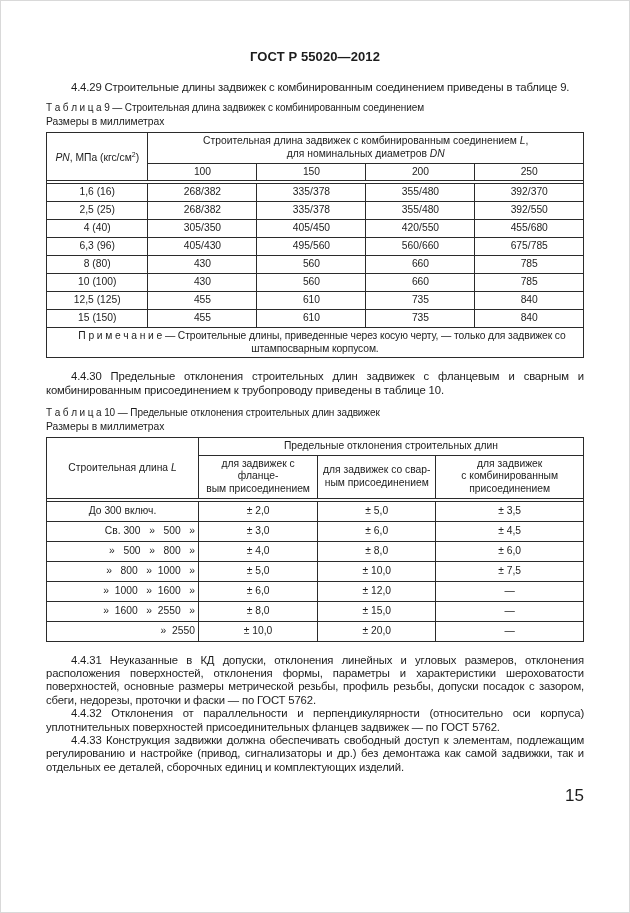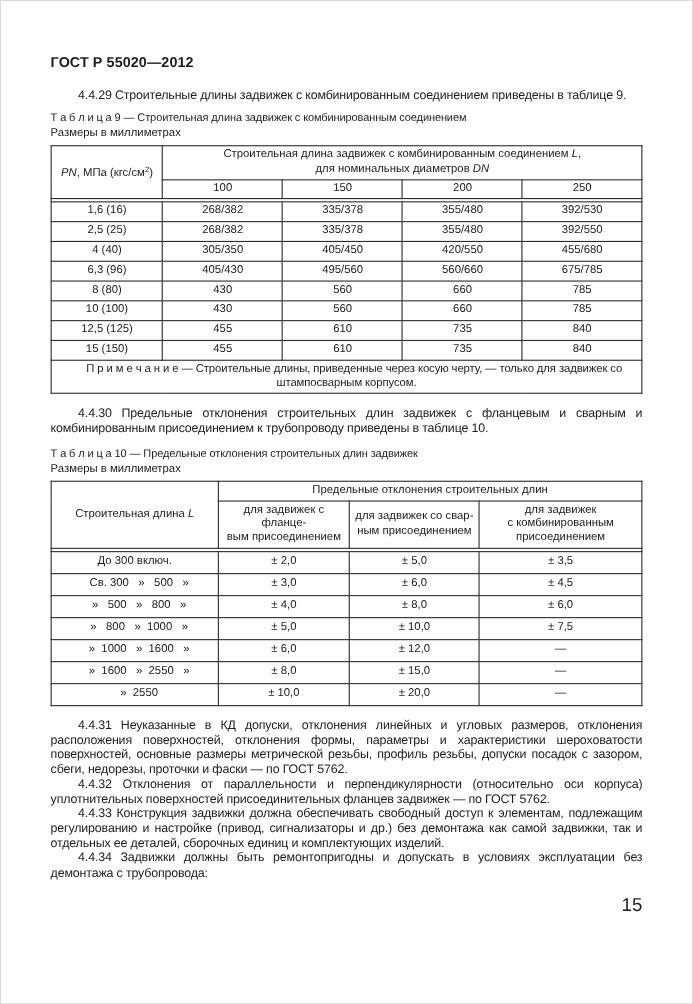--- a/index.html
+++ b/index.html
@@ -9,21 +9,21 @@
     background:#ffffff;
     border:1px solid #d9d9d9;
     font-family:"Liberation Sans", sans-serif;
     color:#1c1c1c;
     overflow:hidden;
     position:relative;
   }
   .page { padding:49px 45px 0 45px; }
 
   .doc-header {
-    text-align:left; font-weight:bold; font-size:13px; line-height:14px;
+    text-align:center; font-weight:bold; font-size:13px; line-height:14px;
     margin-bottom:17px; letter-spacing:0.1px;
   }
 
   .para {
     font-size:11.3px; line-height:13.4px; letter-spacing:-0.15px;
     text-align:justify; text-indent:25px;
   }
   .para.mb13 { margin-bottom:8px; }
   .para.mb10 { margin-bottom:10px; }
 
@@ -46,21 +46,21 @@
   sup { font-size:7px; }
   i   { font-style:italic; }
 
   tr.gap td {
     height:3px; padding:0;
     border-top:1px solid #2b2b2b; border-bottom:1px solid #2b2b2b;
     border-left:1px solid #2b2b2b; border-right:1px solid #2b2b2b;
   }
   .t9 tr.data td  { height:18px; }
   .t10 tr.data td { height:20px; }
-  .t10 td.range   { text-align:center; padding-left:11px; }
+  .t10 td.range   { text-align:right; padding-left:11px; }
   .t10 td.centered{ text-align:center; padding-left:3px;margin-top:32px; }
 
   td.notecell {
     text-align:left; font-size:10.3px; line-height:12.8px;
     padding:5px 8px 8px 8px; text-indent:14px; letter-spacing:-0.1px;
   }
 
   .t10 { margin-bottom:13px; }
 
   .pagenum { text-align:right; font-size:17px; line-height:13px; margin-top:15px; }
@@ -99,21 +99,21 @@
       </tr>
       <tr class="gap">
           <td colspan="5"></td>
         </tr>
 
       <tr class="data">
         <td>1,6 (16)</td>
         <td>268/382</td>
         <td>335/378</td>
         <td>355/480</td>
-        <td>392/530</td>
+        <td>392/370</td>
       </tr>
       <tr class="data">
         <td>2,5 (25)</td>
         <td>268/382</td>
         <td>335/378</td>
         <td>355/480</td>
         <td>392/550</td>
       </tr>
       <tr class="data">
         <td>4 (40)</td>
@@ -235,17 +235,16 @@
         <td>± 10,0</td>
         <td>± 20,0</td>
         <td>—</td>
       </tr>
     </tbody>
   </table>
 
   <p class="para">4.4.31 Неуказанные в КД допуски, отклонения линейных и угловых размеров, отклонения расположения поверхностей, отклонения формы, параметры и характеристики шероховатости поверхностей, основные размеры метрической резьбы, профиль резьбы, допуски посадок с зазором, сбеги, недорезы, проточки и фаски — по ГОСТ 5762.</p>
   <p class="para">4.4.32 Отклонения от параллельности и перпендикулярности (относительно оси корпуса) уплотнительных поверхностей присоединительных фланцев задвижек — по ГОСТ 5762.</p>
   <p class="para">4.4.33 Конструкция задвижки должна обеспечивать свободный доступ к элементам, подлежащим регулированию и настройке (привод, сигнализаторы и др.) без демонтажа как самой задвижки, так и отдельных ее деталей, сборочных единиц и комплектующих изделий.</p>
-  <p class="para">4.4.34 Задвижки должны быть ремонтопригодны и допускать в условиях эксплуатации без демонтажа с трубопровода:</p>
 
   <div class="pagenum">15</div>
 
 </div>
 
 </body></html>

